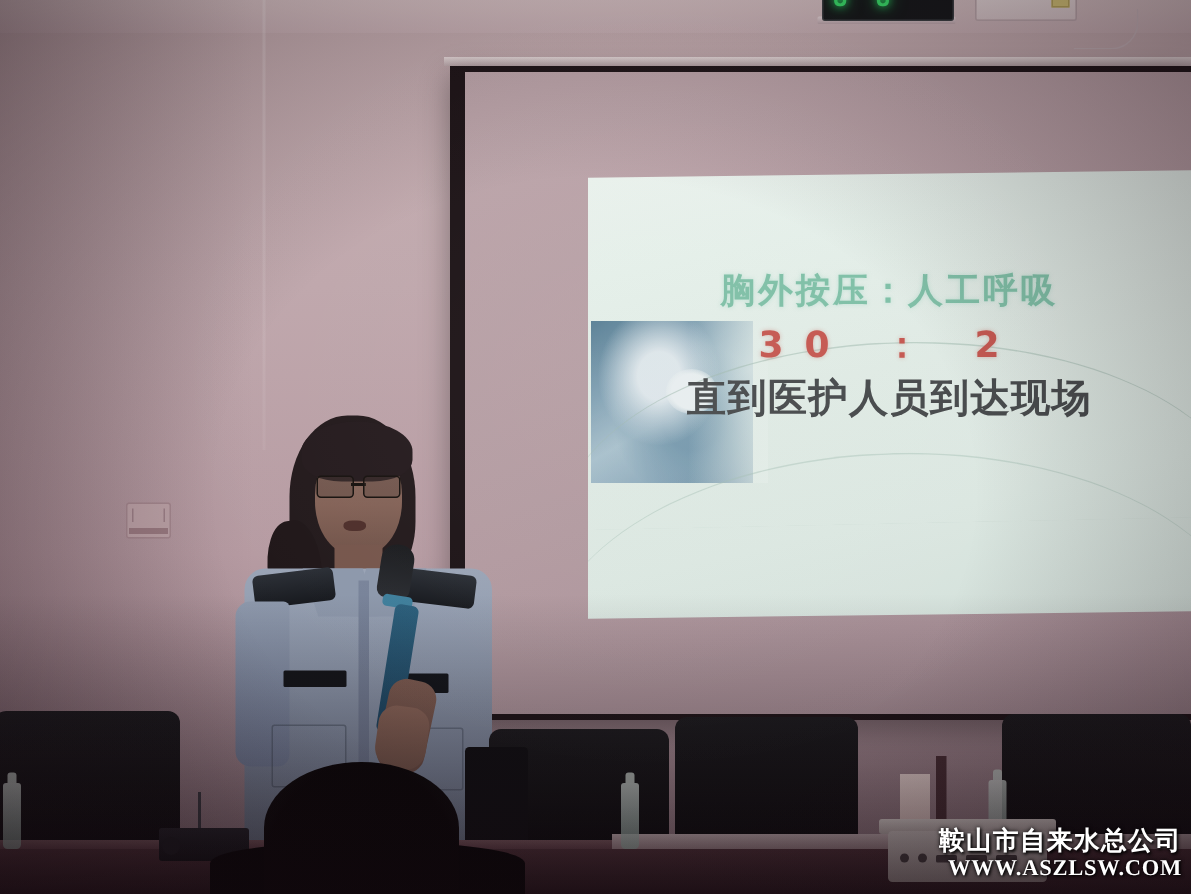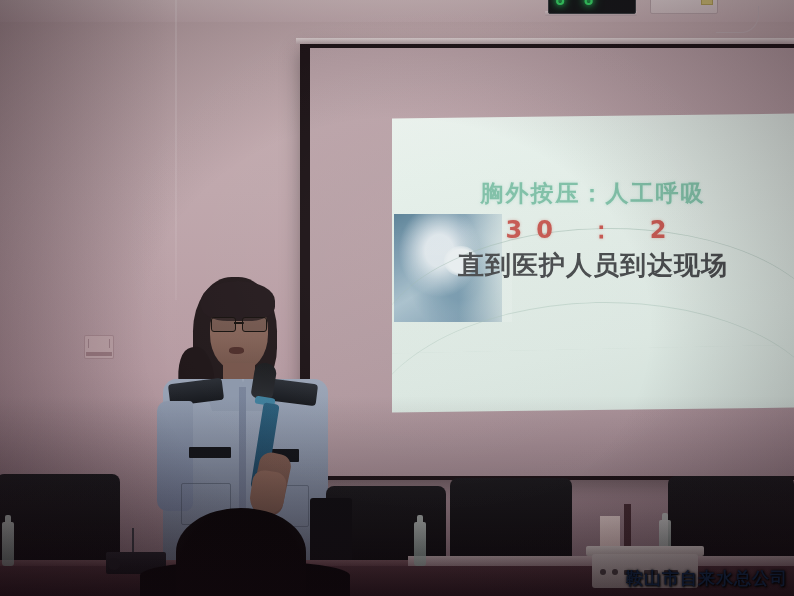--- a/index.html
+++ b/index.html
@@ -359,21 +359,21 @@
   }
   .w1{left:404px;}
   .w2{left:600px;width:20px;height:54px;}
   .win-mullion{
     position:absolute;left:624px;bottom:26px;width:7px;height:66px;background:#4a3036;
   }
 
   
   .watermark{
     position:absolute;right:6px;bottom:8px;text-align:right;
-    color:#0f172a;line-height:1.12;
+    color:#ffffff;line-height:1.12;
     text-shadow:0 0 3px rgba(0,0,0,.95),1px 1px 2px rgba(0,0,0,.9);
   }
   .wm-cn{
     font-family:"DejaVu Sans","Liberation Sans",sans-serif;
     font-size:17px;font-weight:bold;letter-spacing:1px;
   }
   .wm-url{
     font-family:"Liberation Serif","DejaVu Serif",serif;
     font-size:15px;font-weight:bold;letter-spacing:.5px;
   }
@@ -492,15 +492,16 @@
   </div>
 
   <div class="audience-shoulders"></div>
   <div class="audience-head"></div>
 
   <div class="wall-shade-bottom"></div>
   <div class="grade"></div>
 
   <div class="watermark">
     <div class="wm-cn">鞍山市自来水总公司</div>
+    <div class="wm-url">WWW.ASZLSW.COM</div>
   </div>
 
 </div>
 
 </body></html>

